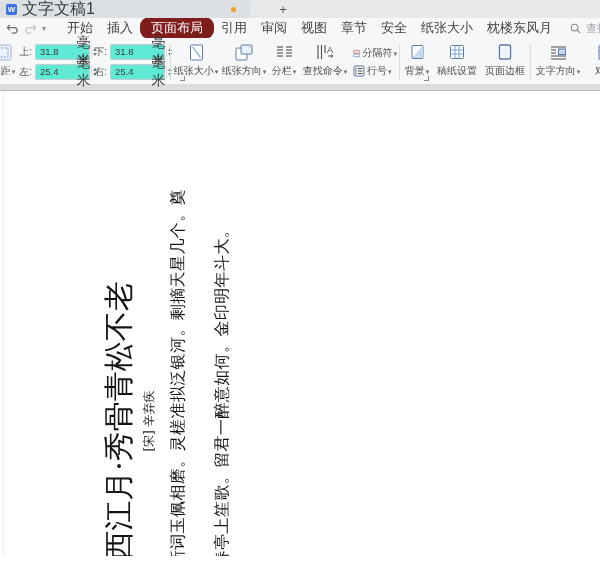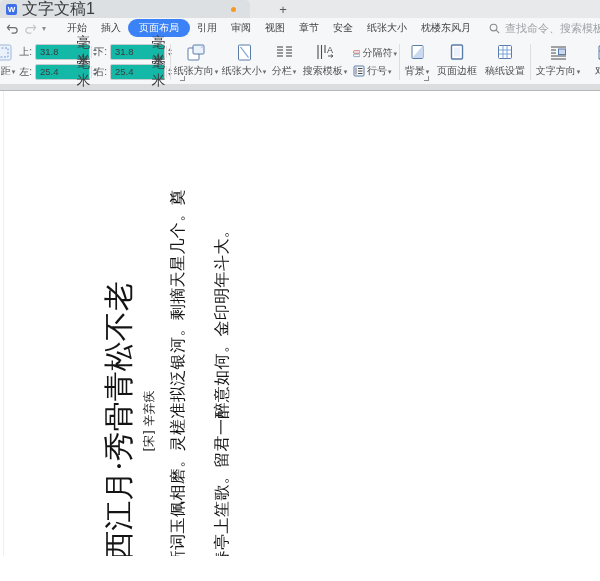--- a/index.html
+++ b/index.html
@@ -12,38 +12,38 @@
   .wps-logo { width:11px; height:11px; border-radius:2px; background:#3D6FE8; color:#fff; font-size:8px; font-weight:bold; display:flex; align-items:center; justify-content:center; margin-right:5px; flex:none; }
   .doc-tab-label { font-size:16px; color:#3A3D40; white-space:nowrap; overflow:hidden; }
   .unsaved-dot { width:5px; height:5px; border-radius:50%; background:#F59A23; position:absolute; right:14px; top:7px; }
   .new-tab-btn { position:absolute; left:274px; top:0; width:18px; height:18px; font-size:13px; color:#55585B; display:flex; align-items:center; justify-content:center; }
 
   
   .menubar { height:20px; background:#F6F7F8; display:flex; align-items:center; padding-left:6px; }
   .quick-icons { display:flex; align-items:center; gap:5px; margin-right:14px; }
   .qi { width:13px; height:13px; display:block; }
   .qi-caret { font-size:8px; color:#8A8D90; }
-  .mtab { font-size:10px; color:#3F4245; padding:1px 7px; white-space:nowrap; }
-  .mtab.active { background:#3b82f6; color:#fff; border-radius:9px; padding:2px 11px; }
+  .mtab { font-size:13px; color:#3F4245; padding:1px 7px; white-space:nowrap; }
+  .mtab.active { background:#7f1d1d; color:#fff; border-radius:9px; padding:2px 11px; }
   .menu-search { display:flex; align-items:center; gap:4px; margin-left:10px; }
   .menu-search-text { font-size:11px; color:#9EA2A7; white-space:nowrap; }
 
   
   .toolbar { height:46px; background:#F6F7F8; display:flex; align-items:stretch; gap:2px; position:relative; padding:2px 0 0 0; }
   .vsep { width:1px; background:#DCDEE0; margin:4px 0; flex:none; }
   .tb-btn { flex:none; display:flex; flex-direction:column; align-items:center; justify-content:flex-start; padding-top:3px; }
   .tb-ico { height:18px; display:flex; align-items:center; justify-content:center; }
   .tb-label { font-size:10px; color:#4A4D50; margin-top:3px; white-space:nowrap; display:flex; align-items:center; gap:1px; }
   .caret { font-size:7px; color:#6B6E71; line-height:1; }
   .clip-btn { width:16px; overflow:hidden; position:relative; flex:none; }
   .clip-btn svg { margin-left:-10px; }
   .margin-grid { width:150px; flex:none; display:flex; flex-direction:column; gap:3px; padding-top:3px; }
   .mrow { display:flex; align-items:center; gap:3px; height:17px; }
   .mlabel { font-size:10px; color:#55585B; width:14px; text-align:right; flex:none; }
-  .mbox { width:55px; height:16px; background:#14b8a6; border:1px solid #C9CCCF; border-radius:2px; display:flex; align-items:center; padding:0 2px 0 4px; }
+  .mbox { width:55px; height:16px; background:#5eead4; border:1px solid #C9CCCF; border-radius:2px; display:flex; align-items:center; padding:0 2px 0 4px; }
   .mval { font-size:9.5px; color:#3A3D40; }
   .munit { font-size:14px; color:#3A3D40; margin-left:18px; flex:1; }
   .spin { width:7px; height:12px; border-left:1px solid #DDDFE1; display:flex; flex-direction:column; align-items:center; justify-content:space-between; padding:2px 0 2px 1px; flex:none; }
   .spin i { display:block; width:0; height:0; border-left:2.5px solid transparent; border-right:2.5px solid transparent; }
   .spin .up { border-bottom:3px solid #7A7D80; }
   .spin .dn { border-top:3px solid #7A7D80; }
   .stack-col { flex:none; width:46px; display:flex; flex-direction:column; justify-content:center; gap:4px; padding-left:2px; }
   .stack-item { display:flex; align-items:center; gap:2px; }
   .stack-item .tb-label { margin-top:0; }
   .launcher { position:absolute; width:5px; height:5px; border-right:1px solid #8A8D90; border-bottom:1px solid #8A8D90; bottom:3px; }
@@ -155,41 +155,41 @@
             <i class="dn"></i>
           </span>
       </div>
     </div>
   </div>
 
   <div class="vsep"></div>
 
   <div class="tb-btn" style="width:46px">
     <div class="tb-ico">
+      <svg width="15" height="17" viewBox="0 0 15 17">
+          <rect x="1.5" y="1" width="12" height="15" rx="1" fill="#fff" stroke="#5B7CA8"></rect>
+          <line x1="3.5" y1="3" x2="11.5" y2="13.5" stroke="#6E9BD6" stroke-width="1.2"></line>
+        </svg>
+    </div>
+    <div class="tb-label">
+        <span>纸张大小</span>
+        <span class="caret">▾</span>
+      </div>
+  </div>
+
+  <div class="tb-btn" style="width:46px">
+    <div class="tb-ico">
       <svg width="18" height="17" viewBox="0 0 18 17">
           <rect x="1" y="4" width="11" height="12" rx="1" fill="#fff" stroke="#5B7CA8"></rect>
           <rect x="6" y="1" width="11" height="9" rx="1" fill="#EAF1FB" stroke="#5B7CA8"></rect>
           <path d="M14 1 l3 3 h-3 z" fill="#BFD3EC"></path>
         </svg>
     </div>
     <div class="tb-label">
         <span>纸张方向</span>
-        <span class="caret">▾</span>
-      </div>
-  </div>
-
-  <div class="tb-btn" style="width:46px">
-    <div class="tb-ico">
-      <svg width="15" height="17" viewBox="0 0 15 17">
-          <rect x="1.5" y="1" width="12" height="15" rx="1" fill="#fff" stroke="#5B7CA8"></rect>
-          <line x1="3.5" y1="3" x2="11.5" y2="13.5" stroke="#6E9BD6" stroke-width="1.2"></line>
-        </svg>
-    </div>
-    <div class="tb-label">
-        <span>纸张大小</span>
         <span class="caret">▾</span>
       </div>
   </div>
 
   <div class="tb-btn" style="width:30px">
     <div class="tb-ico">
       <svg width="17" height="15" viewBox="0 0 17 15">
           <g stroke="#4A4D50" stroke-width="1.1">
             <line x1="1" y1="2" x2="7" y2="2"></line>
             <line x1="1" y1="5" x2="7" y2="5"></line>
@@ -214,21 +214,21 @@
           <g stroke="#4A4D50" stroke-width="1.1">
             <line x1="2" y1="1" x2="2" y2="15"></line>
             <line x1="5.5" y1="1" x2="5.5" y2="15"></line>
             <line x1="9" y1="1" x2="9" y2="9"></line>
           </g>
           <text x="11" y="9" font-size="9" fill="#4A4D50" font-family="sans-serif">A</text>
           <path d="M12 12 h5 M15 10.5 l2 1.5 -2 1.5" fill="none" stroke="#4A4D50" stroke-width="0.9"></path>
         </svg>
     </div>
     <div class="tb-label">
-        <span>搜索模板</span>
+        <span>查找命令</span>
         <span class="caret">▾</span>
       </div>
   </div>
 
   <div class="stack-col">
     <div class="stack-item">
       <svg width="12" height="11" viewBox="0 0 12 11">
           <rect x="1" y="1" width="10" height="4" rx="1" fill="none" stroke="#C0392B"></rect>
           <rect x="1" y="6.5" width="10" height="4" rx="1" fill="none" stroke="#5B7CA8"></rect>
         </svg>
@@ -259,49 +259,49 @@
   <div class="tb-btn" style="width:30px">
     <div class="tb-ico">
       <svg width="15" height="16" viewBox="0 0 15 16">
           <rect x="2" y="1.5" width="11" height="13" rx="1" fill="#fff" stroke="#5B7CA8"></rect>
           <path d="M3 13 L12 2.5 H13 V14 H3 Z" fill="#C9D9F0"></path>
         </svg>
     </div>
     <div class="tb-label">
         <span>背景</span>
         <span class="caret">▾</span>
-      </div>
-  </div>
-
-  <div class="tb-btn" style="width:46px">
-    <div class="tb-ico">
-      <svg width="14" height="16" viewBox="0 0 14 16">
-          <rect x="1.5" y="1" width="11" height="14" rx="1" fill="#fff" stroke="#5B7CA8" stroke-width="1.4"></rect>
-          <rect x="4" y="3.5" width="6" height="9" fill="#EAF1FB"></rect>
-        </svg>
-    </div>
-    <div class="tb-label">
-        <span>页面边框</span>
       </div>
   </div>
 
   <div class="tb-btn" style="width:46px">
     <div class="tb-ico">
       <svg width="16" height="16" viewBox="0 0 16 16">
           <rect x="1.5" y="1.5" width="13" height="13" rx="1" fill="#fff" stroke="#5B7CA8"></rect>
           <g stroke="#6E9BD6" stroke-width="0.9">
             <line x1="1.5" y1="6" x2="14.5" y2="6"></line>
             <line x1="1.5" y1="10" x2="14.5" y2="10"></line>
             <line x1="6" y1="1.5" x2="6" y2="14.5"></line>
             <line x1="10" y1="1.5" x2="10" y2="14.5"></line>
           </g>
         </svg>
     </div>
     <div class="tb-label">
         <span>稿纸设置</span>
+      </div>
+  </div>
+
+  <div class="tb-btn" style="width:46px">
+    <div class="tb-ico">
+      <svg width="14" height="16" viewBox="0 0 14 16">
+          <rect x="1.5" y="1" width="11" height="14" rx="1" fill="#fff" stroke="#5B7CA8" stroke-width="1.4"></rect>
+          <rect x="4" y="3.5" width="6" height="9" fill="#EAF1FB"></rect>
+        </svg>
+    </div>
+    <div class="tb-label">
+        <span>页面边框</span>
       </div>
   </div>
 
   <div class="vsep"></div>
 
   <div class="tb-btn" style="width:50px">
     <div class="tb-ico">
       <svg width="17" height="15" viewBox="0 0 17 15">
           <g stroke="#4A4D50" stroke-width="1">
             <line x1="1" y1="2" x2="16" y2="2"></line>

